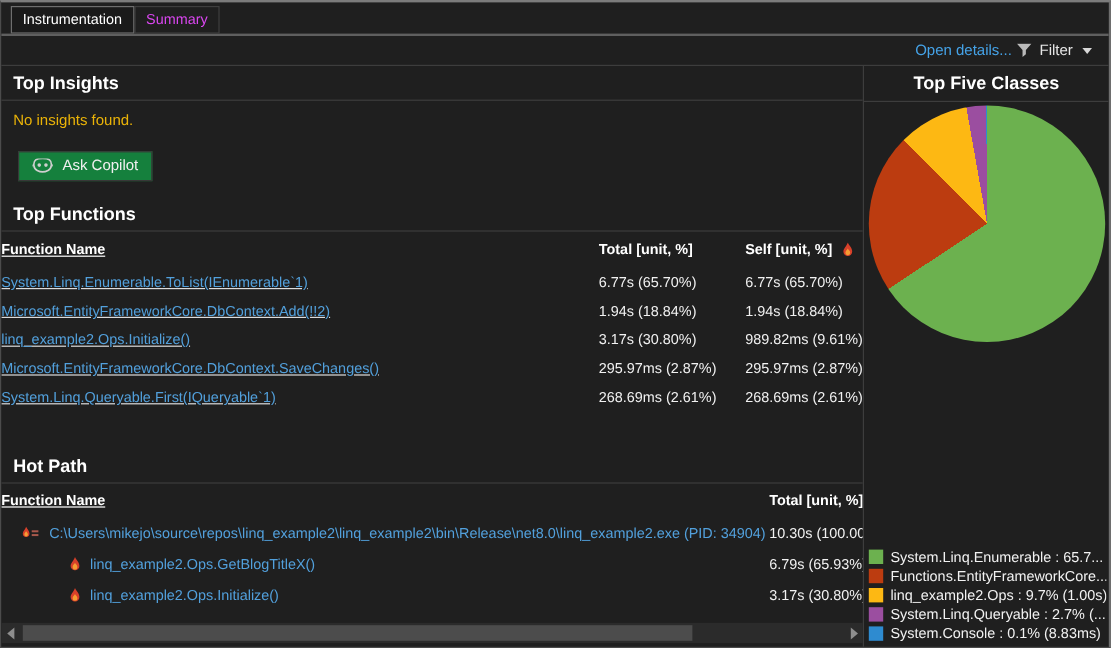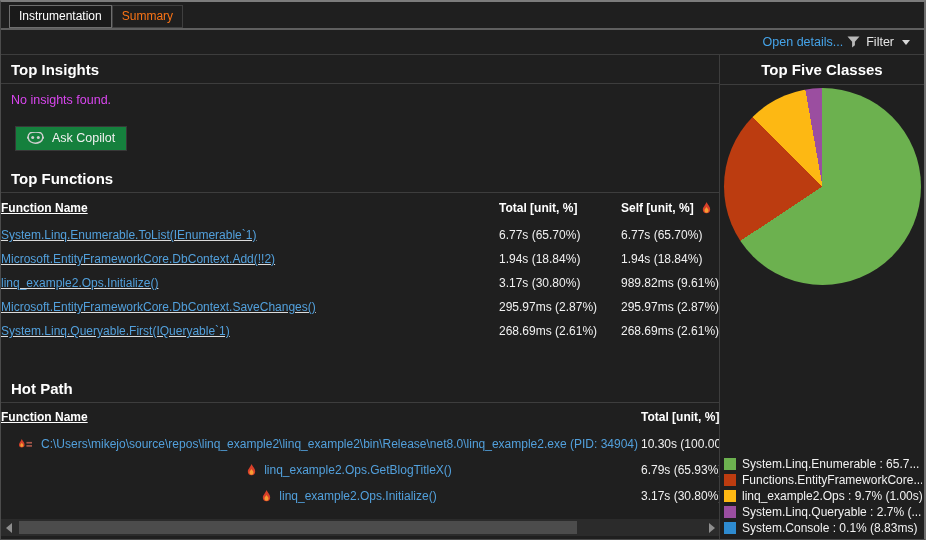--- a/index.html
+++ b/index.html
@@ -14,21 +14,21 @@
     border-left: 1px solid #4b4b4b;
     border-right: 2px solid #6e6e6e;
     border-bottom: 1px solid #4b4b4b;
     overflow: hidden;
     color: #dcdcdc;
     font-size: 12px;
   }
 
   
   .tabstrip { display:flex; align-items:flex-end; height:26px; padding-left:8px; gap:0; }
-  .tab { padding:3px 9px 4px; font-size:12px; border:1px solid #3f3f3f; color:#f97316; cursor:default; }
+  .tab { padding:3px 9px 4px; font-size:12px; border:1px solid #3f3f3f; color:#d946ef; cursor:default; }
   .tab.active { border-color:#6e6e6e; color:#ffffff; background:#1a1a1a; }
   .tabstrip-underline { height:2px; background:#5f5f5f; }
 
   
   .header-row {
     height:25px; display:flex; align-items:center; justify-content:flex-end;
     padding-right:10px; border-bottom:1px solid #3d3d3d;
   }
   .link { color:#45a3e8; font-size:12.5px; cursor:pointer; }
   .filter-btn { display:flex; align-items:center; gap:6px; color:#e6e6e6; font-size:12.5px; cursor:pointer; padding:2px 4px; }
@@ -37,21 +37,21 @@
   
   .main { display:flex; height:485px; }
   .left-panel { position:relative; width:719px; border-right:1px solid #3d3d3d; overflow:hidden; }
   .right-panel { flex:1; display:flex; flex-direction:column; overflow:hidden; }
 
   
   .section-title {
     font-size:15px; font-weight:bold; color:#ffffff;
     padding:6px 0 5px 10px; border-bottom:1px solid #3d3d3d;
   }
-  .insights-msg { margin:9px 0 0 10px; font-size:12.5px; color:#d946ef; }
+  .insights-msg { margin:9px 0 0 10px; font-size:12.5px; color:#eab308; }
   .copilot-btn {
     display:inline-flex; align-items:center; gap:8px;
     margin:19px 0 0 14px; padding:4px 11px 5px;
     background:#15803d; border:1px solid #383838; color:#f0f0f0;
     font-size:12.5px; cursor:pointer;
   }
   .sect-gap-tf { margin-top:13px; }
   .sect-gap-hp { margin-top:31px; }
 
   
@@ -61,21 +61,21 @@
   .name-cell { padding-left:0;text-decoration:underline; }
   .val-cell { color:#f1f1f1; }
   .fn-link { color:#52a0dc; cursor:pointer; }
   .self-hdr { gap:7px; }
 
   
   .hp-grid { display:grid; grid-template-columns: 640px 1fr; }
   .hp-grid .cell { height:26px; display:flex; align-items:center; white-space:nowrap; overflow:hidden; }
   .hp-header .cell { height:28px; font-weight:bold; color:#ffffff; }
   .hp-name { padding-left:16px; gap:7px; }
-  .hp-name.indent-1 { padding-left:56px;justify-content:center; }
+  .hp-name.indent-1 { padding-left:56px; }
 
   .flame-icon { flex:0 0 auto; display:inline-flex; }
 
   
   .hscrollbar {
     position:absolute; left:0; bottom:4px; width:719px; height:17px;
     background:#2b2b2b; display:flex; align-items:center;
   }
   .sb-arrow { width:16px; height:17px; display:flex; align-items:center; justify-content:center; cursor:pointer; }
   .tri-left  { width:0;height:0;border-top:5px solid transparent;border-bottom:5px solid transparent;border-right:6px solid #8e8e8e; }

